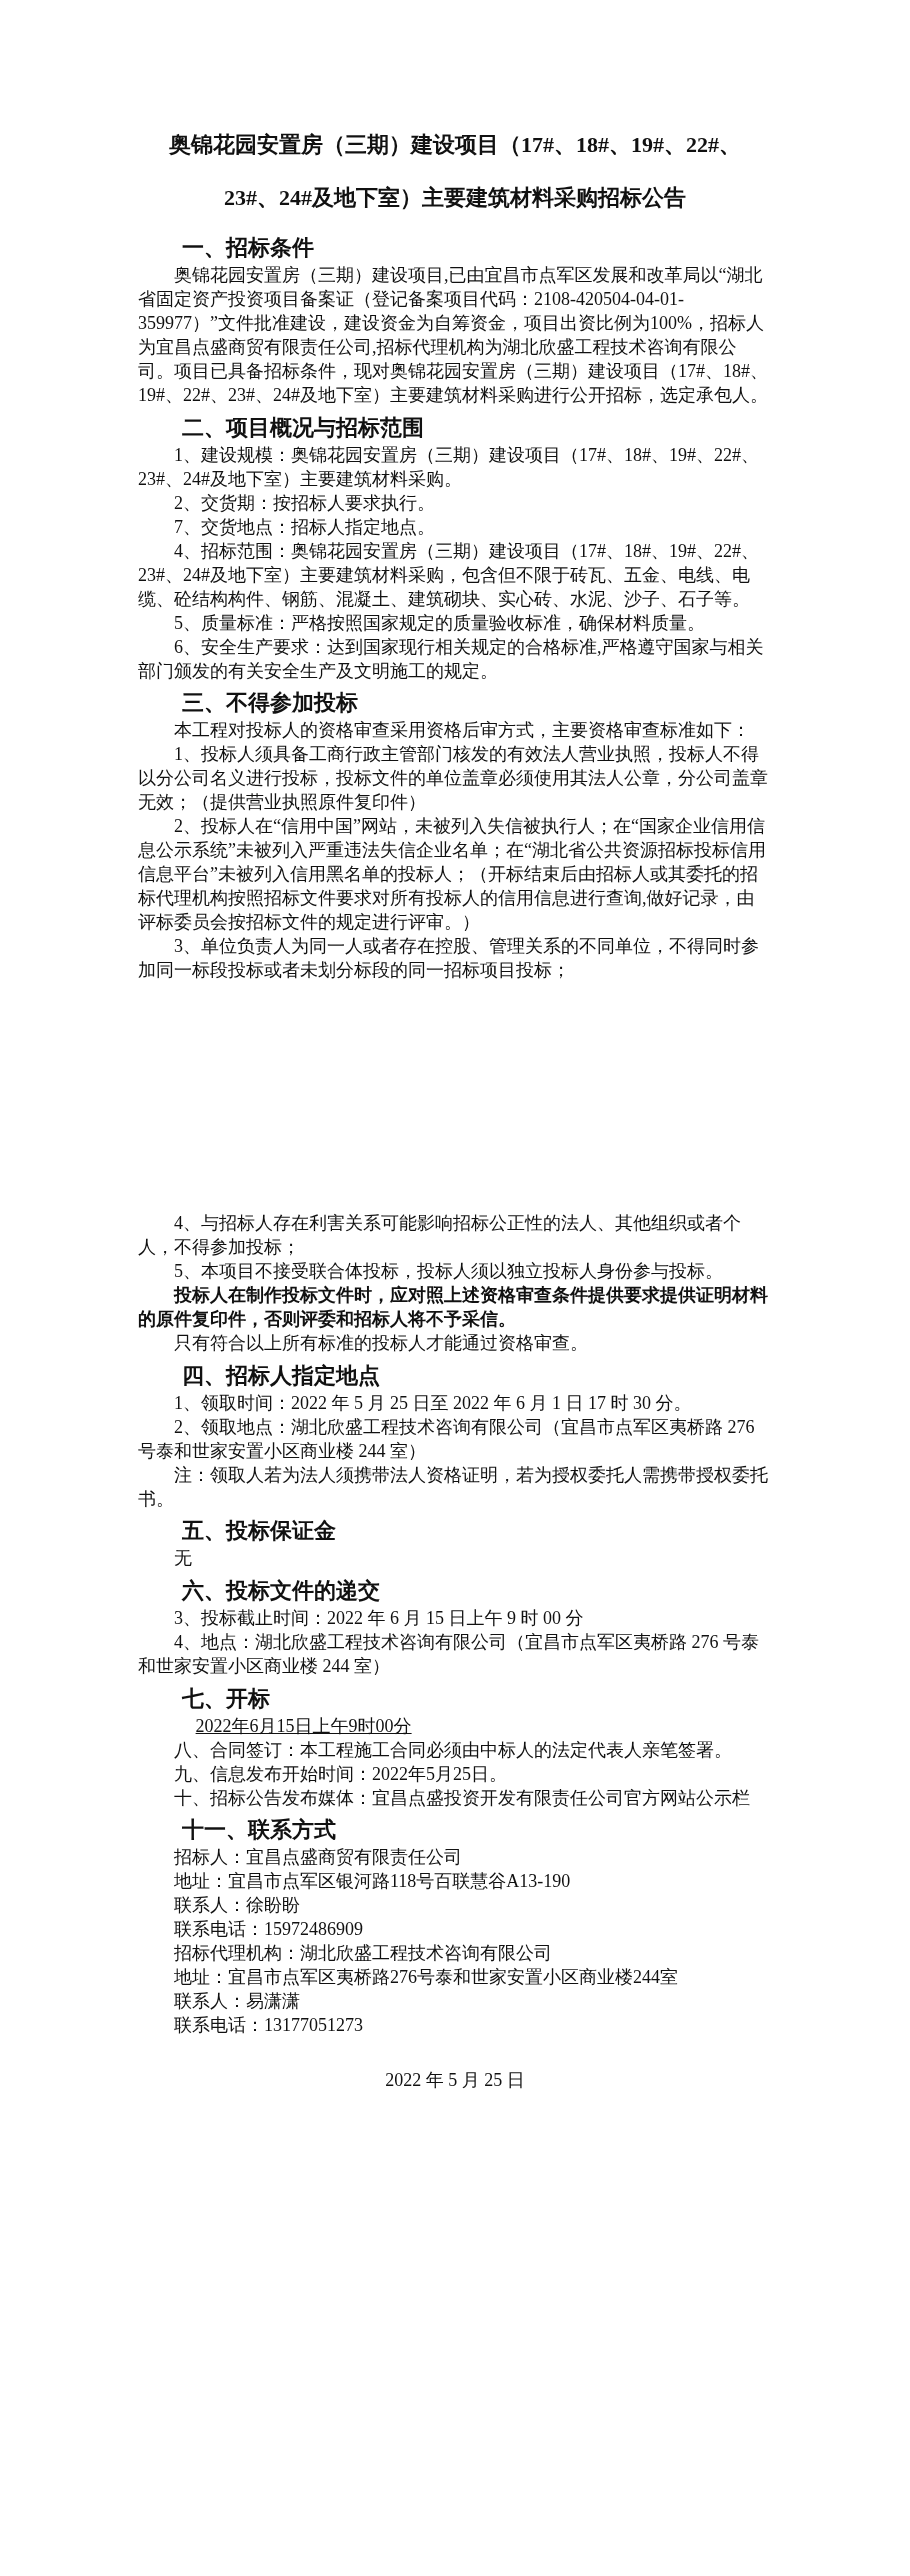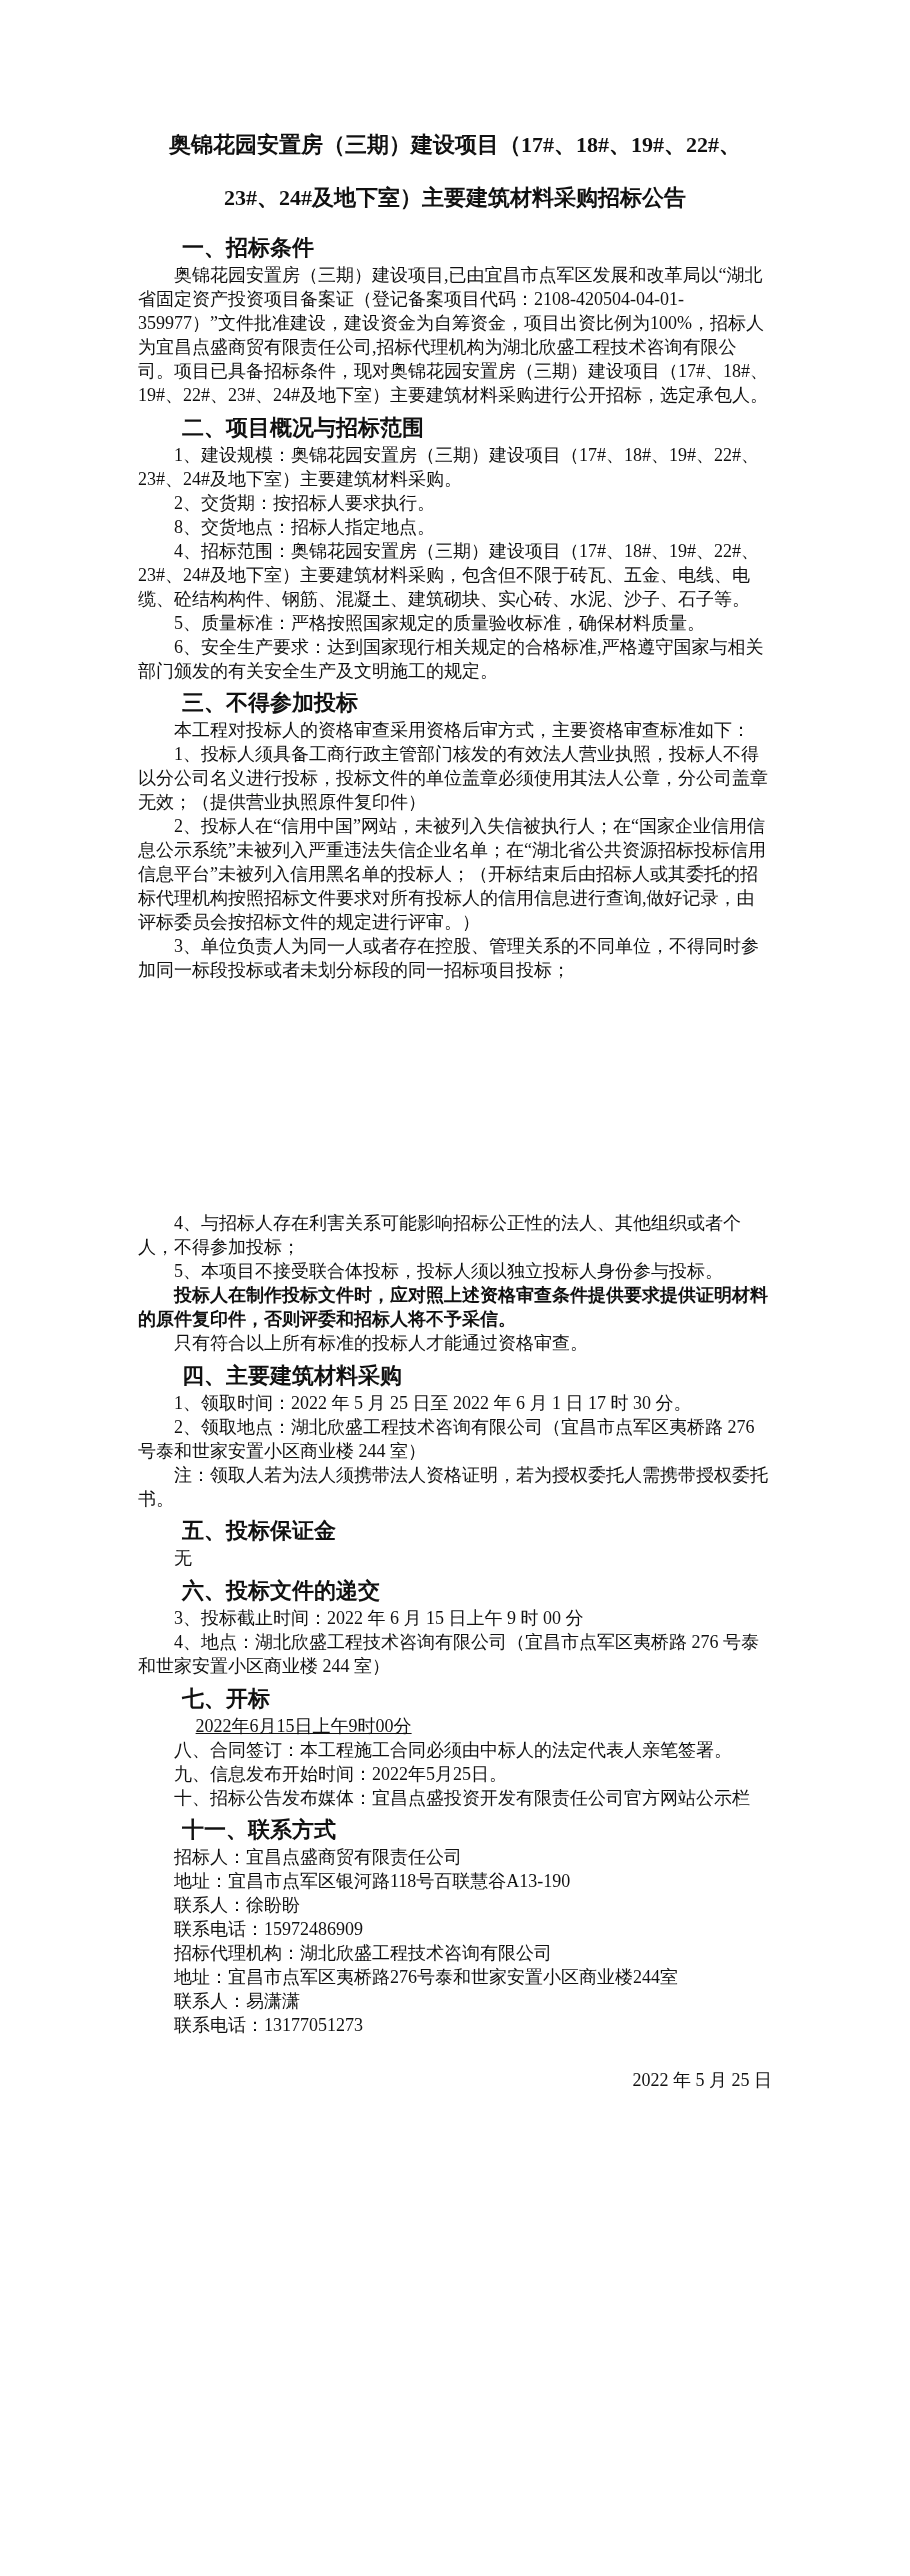--- a/index.html
+++ b/index.html
@@ -30,21 +30,21 @@
     font-weight:700;
     text-indent:2em;
     margin:4.6px 0 0 0;
   }
   p.para{text-indent:2em;}
   p.bold{text-indent:2em;font-weight:700;}
   p.date7{text-indent:3.2em;text-decoration:underline;}
   p.labeled{text-indent:2em;}
   p.labeled strong{font-weight:400;}
   p.docdate{
-    text-align:right;
+    text-align:center;
     margin-top:31px;
   }
   div.gap{width:100%;}
   .seal{
     position:absolute;
     left:274px;
     top:2207px;
     width:180px;
     height:180px;
     mix-blend-mode:multiply;
@@ -65,35 +65,35 @@
 <body>
 
 <div class="page">
   <div id="doc-content">
       <h1 class="blk title">奥锦花园安置房（三期）建设项目（17#、18#、19#、22#、23#、24#及地下室）主要建筑材料采购招标公告</h1>
       <h2 class="blk heading">一、招标条件</h2>
       <p class="blk para">奥锦花园安置房（三期）建设项目,已由宜昌市点军区发展和改革局以“湖北省固定资产投资项目备案证（登记备案项目代码：2108-420504-04-01-359977）”文件批准建设，建设资金为自筹资金，项目出资比例为100%，招标人为宜昌点盛商贸有限责任公司,招标代理机构为湖北欣盛工程技术咨询有限公司。项目已具备招标条件，现对奥锦花园安置房（三期）建设项目（17#、18#、19#、22#、23#、24#及地下室）主要建筑材料采购进行公开招标，选定承包人。</p>
       <h2 class="blk heading">二、项目概况与招标范围</h2>
       <p class="blk para">1、建设规模：奥锦花园安置房（三期）建设项目（17#、18#、19#、22#、23#、24#及地下室）主要建筑材料采购。</p>
       <p class="blk para">2、交货期：按招标人要求执行。</p>
-      <p class="blk para">8、交货地点：招标人指定地点。</p>
+      <p class="blk para">7、交货地点：招标人指定地点。</p>
       <p class="blk para">4、招标范围：奥锦花园安置房（三期）建设项目（17#、18#、19#、22#、23#、24#及地下室）主要建筑材料采购，包含但不限于砖瓦、五金、电线、电缆、砼结构构件、钢筋、混凝土、建筑砌块、实心砖、水泥、沙子、石子等。</p>
       <p class="blk para">5、质量标准：严格按照国家规定的质量验收标准，确保材料质量。</p>
       <p class="blk para">6、安全生产要求：达到国家现行相关规定的合格标准,严格遵守国家与相关部门颁发的有关安全生产及文明施工的规定。</p>
       <h2 class="blk heading">三、不得参加投标</h2>
       <p class="blk para">本工程对投标人的资格审查采用资格后审方式，主要资格审查标准如下：</p>
       <p class="blk para">1、投标人须具备工商行政主管部门核发的有效法人营业执照，投标人不得以分公司名义进行投标，投标文件的单位盖章必须使用其法人公章，分公司盖章无效；（提供营业执照原件复印件）</p>
       <p class="blk para">2、投标人在“信用中国”网站，未被列入失信被执行人；在“国家企业信用信息公示系统”未被列入严重违法失信企业名单；在“湖北省公共资源招标投标信用信息平台”未被列入信用黑名单的投标人；（开标结束后由招标人或其委托的招标代理机构按照招标文件要求对所有投标人的信用信息进行查询,做好记录，由评标委员会按招标文件的规定进行评审。）</p>
       <p class="blk para">3、单位负责人为同一人或者存在控股、管理关系的不同单位，不得同时参加同一标段投标或者未划分标段的同一招标项目投标；</p>
       <div class="blk gap" style="height: 229px;"></div>
       <p class="blk para">4、与招标人存在利害关系可能影响招标公正性的法人、其他组织或者个人，不得参加投标；</p>
       <p class="blk para">5、本项目不接受联合体投标，投标人须以独立投标人身份参与投标。</p>
       <p class="blk bold">投标人在制作投标文件时，应对照上述资格审查条件提供要求提供证明材料的原件复印件，否则评委和招标人将不予采信。</p>
       <p class="blk para">只有符合以上所有标准的投标人才能通过资格审查。</p>
-      <h2 class="blk heading">四、主要建筑材料采购</h2>
+      <h2 class="blk heading">四、招标人指定地点</h2>
       <p class="blk para">1、领取时间：2022 年 5 月 25 日至 2022 年 6 月 1 日 17 时 30 分。</p>
       <p class="blk para">2、领取地点：湖北欣盛工程技术咨询有限公司（宜昌市点军区夷桥路 276 号泰和世家安置小区商业楼 244 室）</p>
       <p class="blk para">注：领取人若为法人须携带法人资格证明，若为授权委托人需携带授权委托书。</p>
       <h2 class="blk heading">五、投标保证金</h2>
       <p class="blk para">无</p>
       <h2 class="blk heading">六、投标文件的递交</h2>
       <p class="blk para">3、投标截止时间：2022 年 6 月 15 日上午 9 时 00 分</p>
       <p class="blk para">4、地点：湖北欣盛工程技术咨询有限公司（宜昌市点军区夷桥路 276 号泰和世家安置小区商业楼 244 室）</p>
       <h2 class="blk heading">七、开标</h2>
       <p class="blk date7">2022年6月15日上午9时00分</p>

